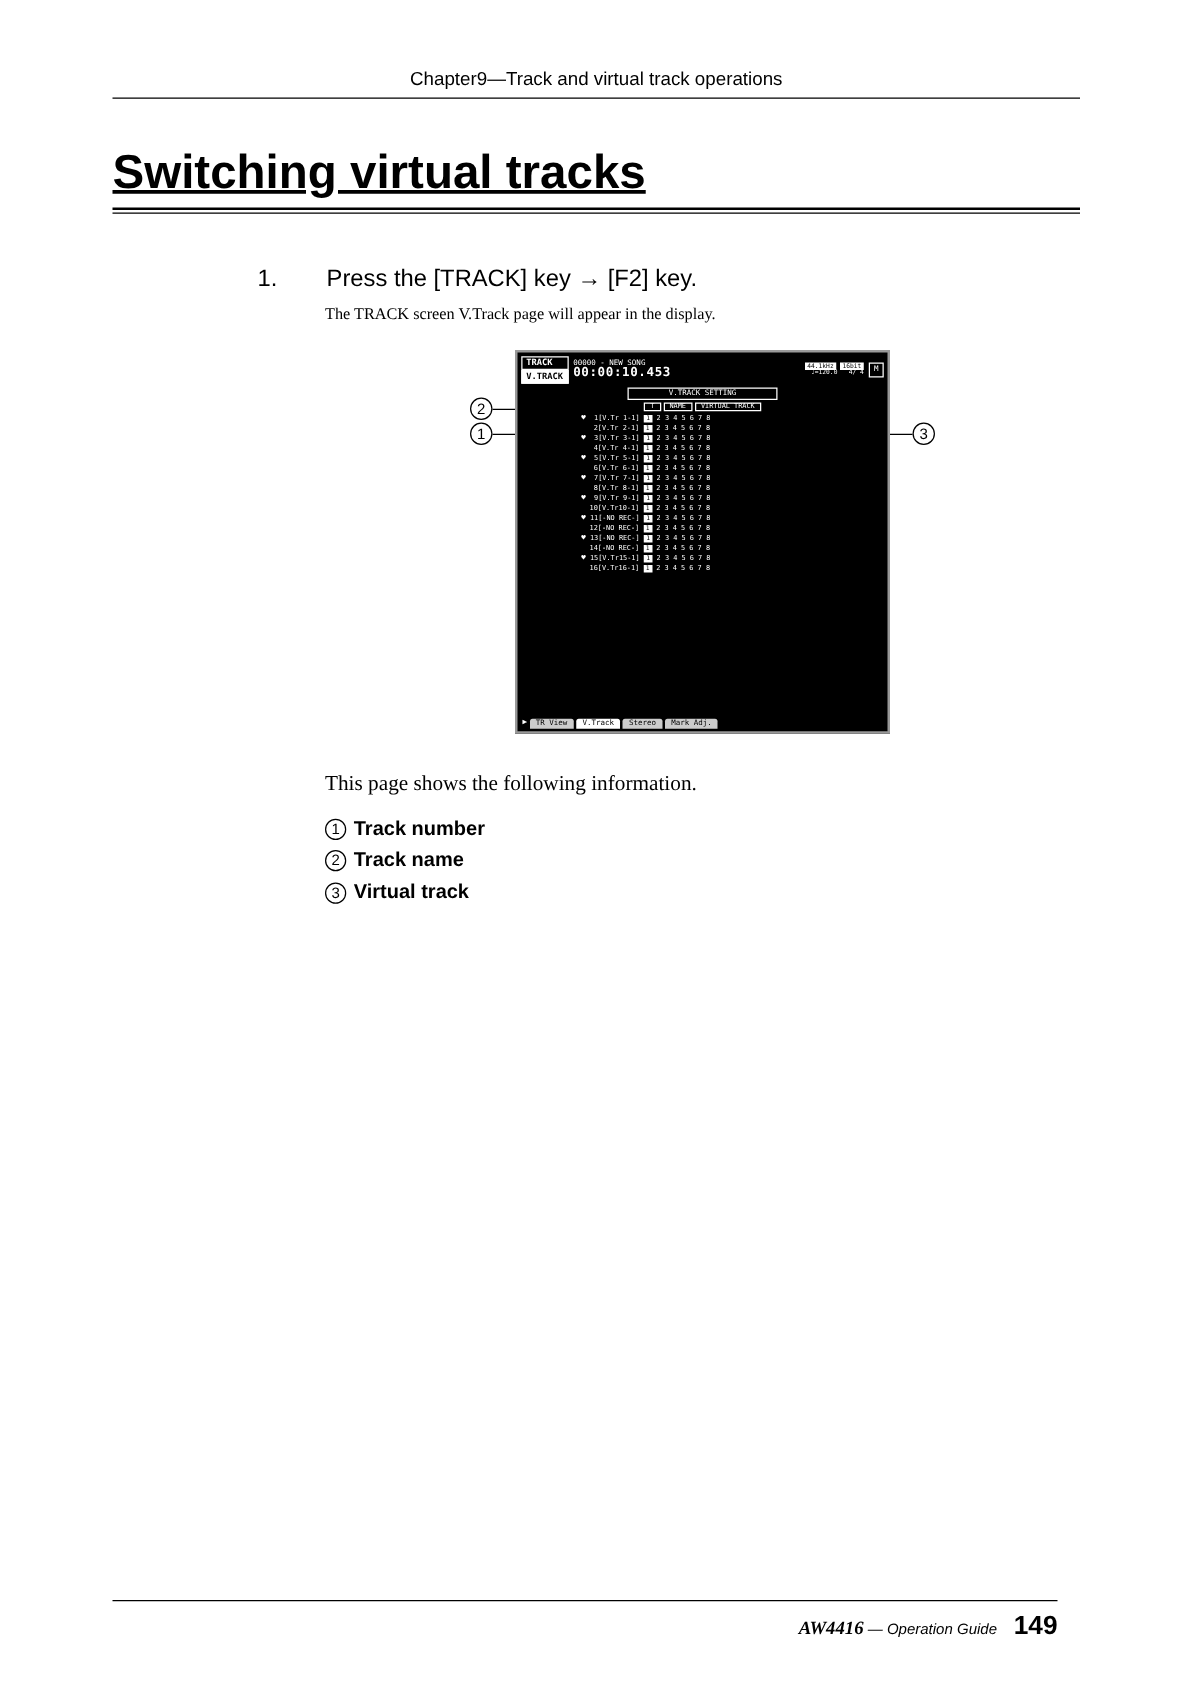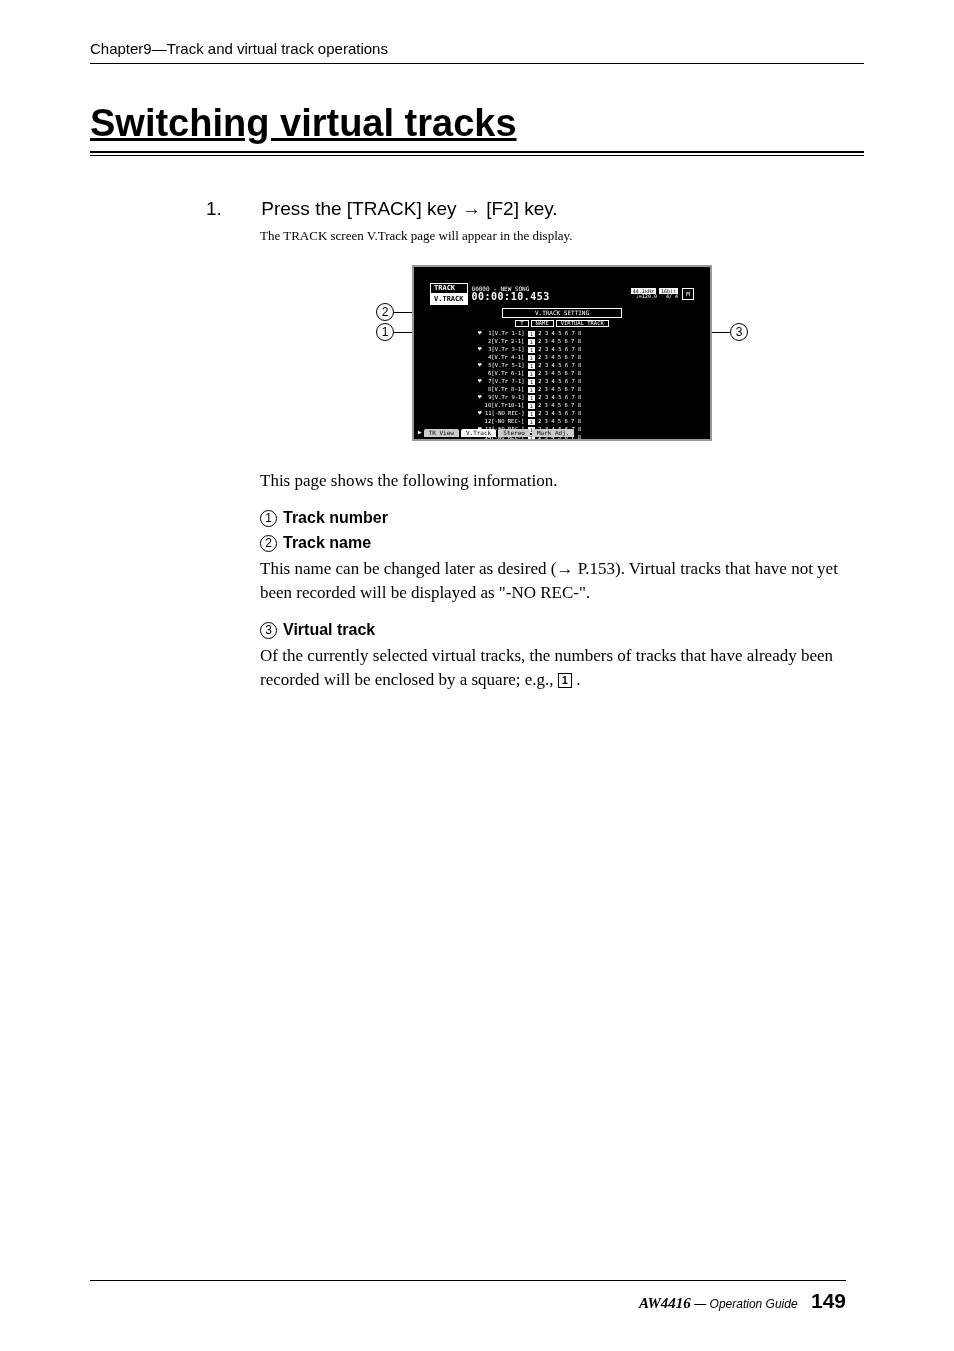--- a/index.html
+++ b/index.html
@@ -10,24 +10,25 @@
     font-family: "Times New Roman", serif;
     position: relative;
     color: #000;
   }
   .page {
     padding: 40px 90px 40px 90px;
     position: relative;
     height: 100%;
   }
   .header-line {
-    text-align: left;
+    text-align: center;
     font-size: 15px;
     font-family: "Helvetica", Arial, sans-serif;
     margin-bottom: 6px;
+    margin-top: 15px;
   }
   .header-rule {
     border: none;
     border-top: 1px solid #000;
     margin-bottom: 38px;
   }
   .title {
     font-family: "Helvetica", Arial, sans-serif;
     font-size: 38px;
     font-weight: 800;
@@ -64,22 +65,22 @@
     position: relative;
     margin: 20px 0 28px 0;
     display: flex;
     justify-content: center;
   }
   .screen-inner { position: relative; }
   .screenshot {
     border: 2px solid #999;
     background: #000;
     width: 300px;
-    height: 176px;
-    padding: 16px;
+    height: 307px;
+    padding: 3px;
     font-family: monospace;
     font-size: 6px;
     color: #fff;
     line-height: 1.0;
     position: relative;
     overflow: hidden;
   }
   .scr-top {
     display: flex;
     align-items: center;
@@ -301,23 +302,21 @@
           </div>
         </div>
       </div>
     </div>
 
     <p class="info-p">This page shows the following information.</p>
 
     <div id="items-container">
         <div class="label-line"><span class="label-circle">1</span><span class="label-bold">Track number</span></div>
         <div class="label-line"><span class="label-circle">2</span><span class="label-bold">Track name</span></div>
-        <p class="desc">This name can be changed later as desired (→ P.153). Virtual tracks that have not yet been recorded will be displayed as "-NO REC-".</p>
         <div class="label-line"><span class="label-circle">3</span><span class="label-bold">Virtual track</span></div>
-        <p class="desc">Of the currently selected virtual tracks, the numbers of tracks that have already been recorded will be enclosed by a square; e.g., <span class="one-square">1</span> .</p>
       </div>
 
   </div>
 
   <div class="footer">
     <span class="footer-model">AW4416</span><span style="font-style:italic;"> — Operation Guide</span>
     <span class="footer-pagenum">149</span>
   </div>
 </div>
 

